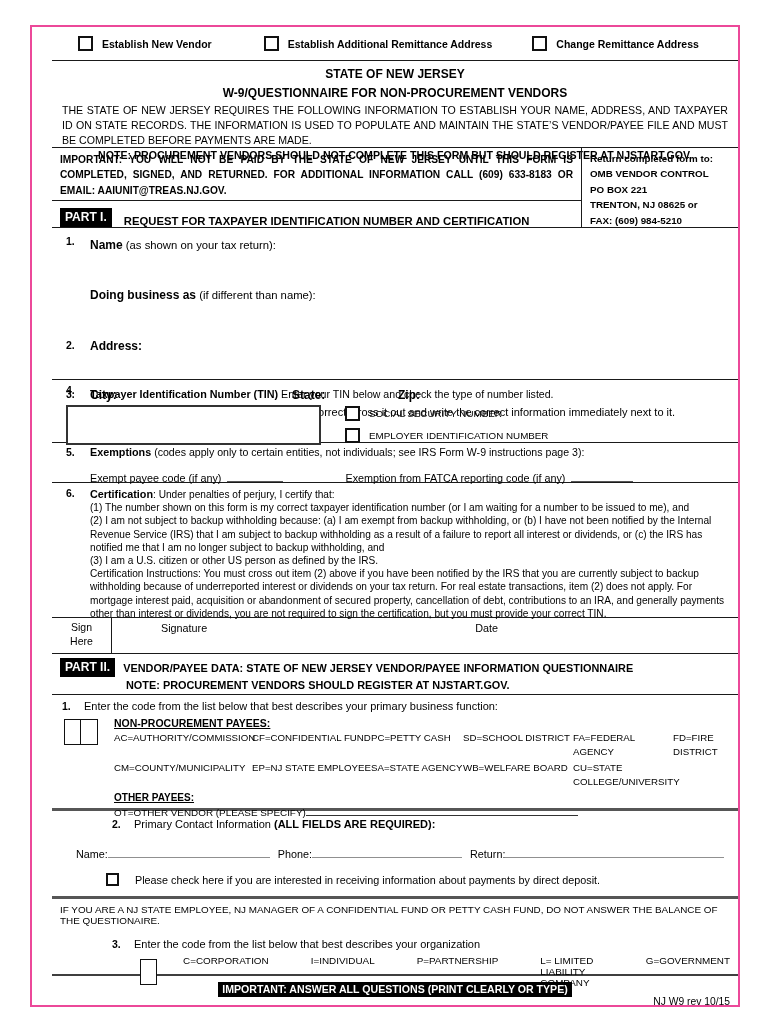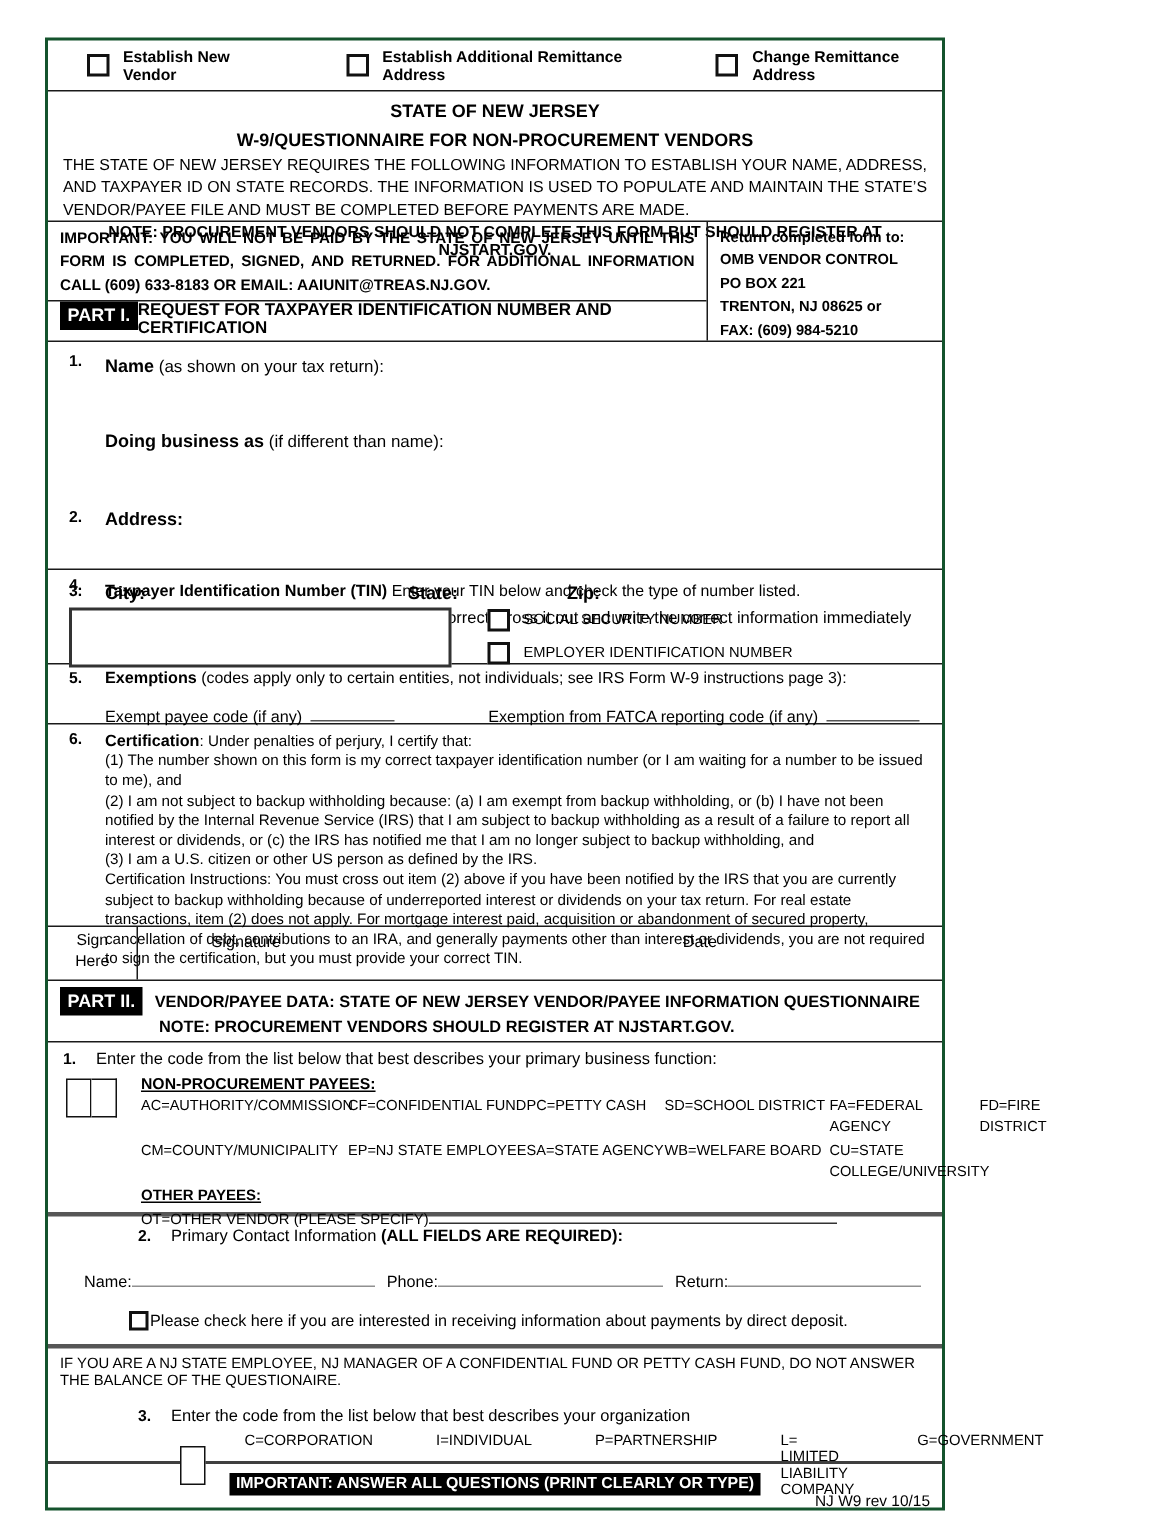--- a/index.html
+++ b/index.html
@@ -1,18 +1,18 @@
 <!DOCTYPE html>
 <html><head>
 <meta charset="utf-8">
 <style>
   * { margin:0; padding:0; box-sizing:border-box; }
   html,body { width:770px; background:#fff; font-family:"Liberation Sans", sans-serif; color:#000; }
   .page { width:770px; height:1024px; position:relative; background:#fff; }
-  .form { position:absolute; left:30px; top:25px; width:600px; border:2px solid #14532d; background:#fff; }
+  .form { position:absolute; left:30px; top:25px; width:710px; border:2px solid #ec4899; background:#fff;padding-left:20px; }
 
   .row { border-bottom:1px solid #1a1a1a; }
 
   
   .checks { height:34px; display:flex; align-items:center; }
   .checkgroup { display:flex; align-items:center; gap:9px; }
   .cg1 { margin-left:26px; } .cg2 { margin-left:52px; } .cg3 { margin-left:40px; }
   .cb { width:15px; height:15px; border:2px solid #111; background:#fff; flex:0 0 auto; }
   .cb-sm { width:13px; height:13px; border:2px solid #111; background:#fff; flex:0 0 auto; }
   .cb-label { font-weight:bold; font-size:10.5px; }
@@ -20,21 +20,21 @@
   
   .header { height:87px; padding:4px 10px 2px; }
   .title { text-align:center; font-weight:bold; font-size:12px; line-height:1.55; }
   .intro { font-size:10.6px; line-height:1.42; text-align:justify; margin-top:1px; }
   .hnote { text-align:center; font-weight:bold; font-size:10.6px; margin-top:1px; }
 
   
   .imp-wrap { display:flex; height:80px; }
   .imp-left { flex:1 1 auto; display:flex; flex-direction:column; }
   .imp-text { padding:4px 8px 2px; font-weight:bold; font-size:10.2px; line-height:1.5; border-bottom:1px solid #1a1a1a; flex:0 0 46px; text-align:justify; }
-  .part1row { flex:1 1 auto; display:flex; align-items:flex-start; padding:0 8px; }
+  .part1row { flex:1 1 auto; display:flex; align-items:flex-end; gap:12px; padding:0 8px; }
   .part-label { background:#000; color:#fff; font-weight:bold; font-size:12px; padding:2px 5px 3px; white-space:nowrap; }
   .part1-title { font-weight:bold; font-size:11.3px; }
   .return-col { flex:0 0 157px; border-left:1px solid #1a1a1a; padding:3px 8px; font-weight:bold; font-size:9.8px; line-height:1.58; }
 
   
   .s123 { height:152px; padding:7px 0 0 14px; }
   .numline { display:flex; }
   .num { font-weight:bold; font-size:10.5px; width:24px; flex:0 0 auto; }
   .blabel { font-weight:bold; font-size:12px; }
   .rlabel { font-size:11.3px; }
@@ -88,21 +88,21 @@
   .otline { display:flex; align-items:baseline; font-size:9.9px; margin-top:2px; }
   .blank-ot { width:272px; border-bottom:1px solid #333; height:11px; }
 
   .p2q2 { border-top:3px solid #565656; height:88px; padding:7px 0 0 10px; }
   .q2indent { margin-left:50px; }
   .contactrow { display:flex; align-items:baseline; margin:16px 14px 0 14px; font-size:10.8px; }
   .clabel { flex:0 0 auto; }
   .blank-name { width:162px; border-bottom:1px solid #909090; height:12px; margin-right:8px; }
   .blank-phone { width:150px; border-bottom:1px solid #909090; height:12px; margin-right:8px; }
   .blank-email { flex:1 1 auto; border-bottom:1px solid #909090; height:12px; }
-  .ddrow { display:flex; align-items:center; gap:1px; margin:13px 0 0 44px; font-size:10.8px; }
+  .ddrow { display:flex; align-items:center; gap:16px; margin:13px 0 0 44px; font-size:10.8px; }
 
   .noteq3 { border-top:3px solid #565656; height:78px; padding:5px 8px 0; }
   .empnote { font-size:9.9px; }
   .q3line { display:flex; margin:12px 0 0 52px; }
   .q3row { display:flex; align-items:center; margin:5px 0 0 80px; }
   .codebox1 { width:17px; height:26px; border:1.5px solid #111; background:#fff; flex:0 0 auto; }
   .orgcodes { display:flex; gap:42px; margin-left:26px; font-size:9.9px; }
 
   .footer { border-top:2px solid #3f3f3f; height:31px; padding:3px 8px 0; }
   .impbar-wrap { text-align:center; }

